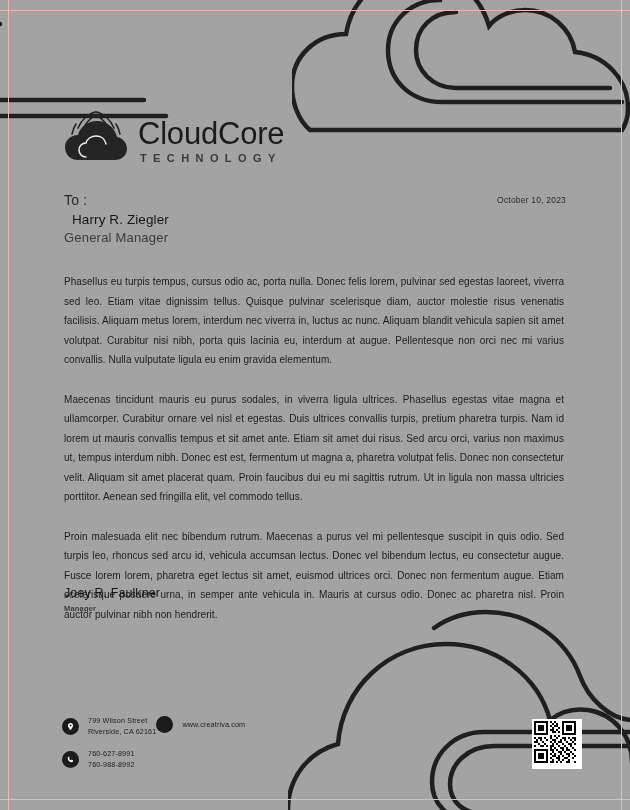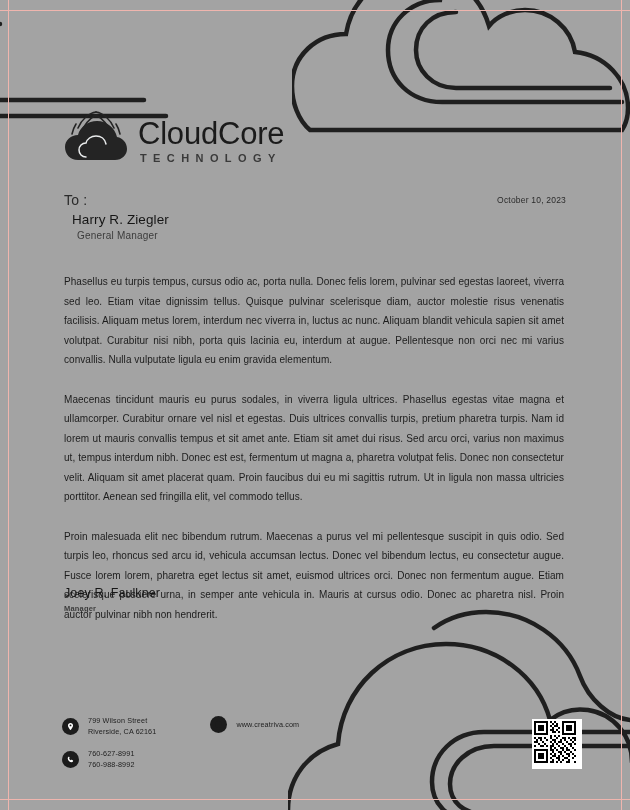--- a/index.html
+++ b/index.html
@@ -89,24 +89,23 @@
     top: 212px;
     font-size: 13.5px;
     letter-spacing: 0.1px;
     color: #161616;
     margin-left: 8px;
   }
   .recipient-role {
     position: absolute;
     left: 64px;
     top: 230px;
-    font-size: 10px;
+    font-size: 13px;
     letter-spacing: 0.2px;
     color: #3c3c3c;
-    margin-left: 13px;
   }
   .date {
     position: absolute;
     right: 64px;
     top: 195px;
     font-size: 8.5px;
     letter-spacing: 0.2px;
     color: #2b2b2b;
   }
 
@@ -145,21 +144,20 @@
     color: #3c3c3c;
     font-weight: bold;
   }
 
   
   .footer {
     position: absolute;
     left: 62px;
     top: 716px;
     display: flex;
-    gap: 54px;
     z-index: 4;
   }
   .footer-col { display: flex; flex-direction: column; gap: 13px; }
   .footer-item { display: flex; align-items: center; gap: 9px; }
   .f-icon {
     width: 17px; height: 17px;
     border-radius: 50%;
     background: #1c1c1c;
     display: flex;
     align-items: center;

